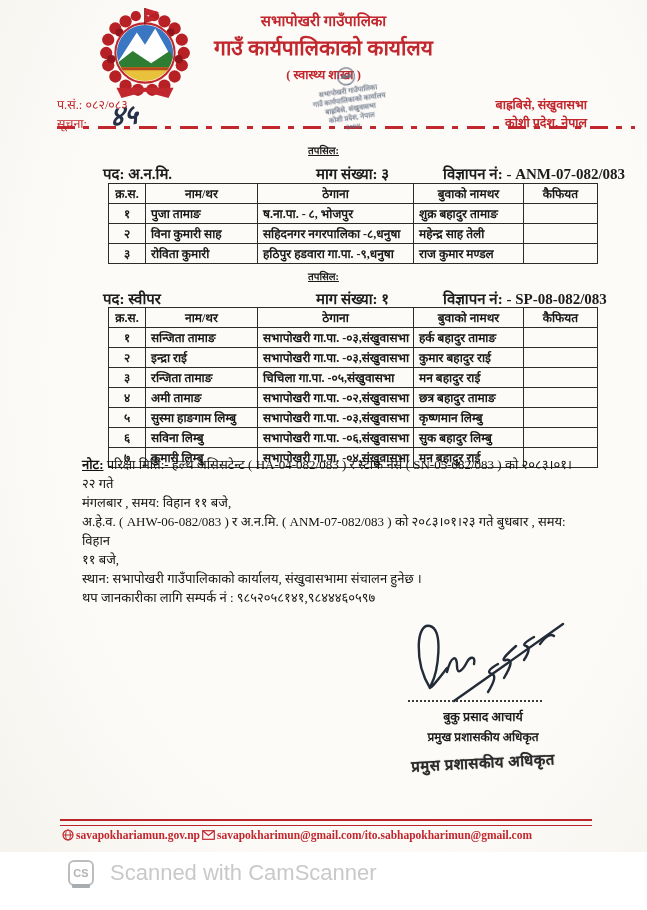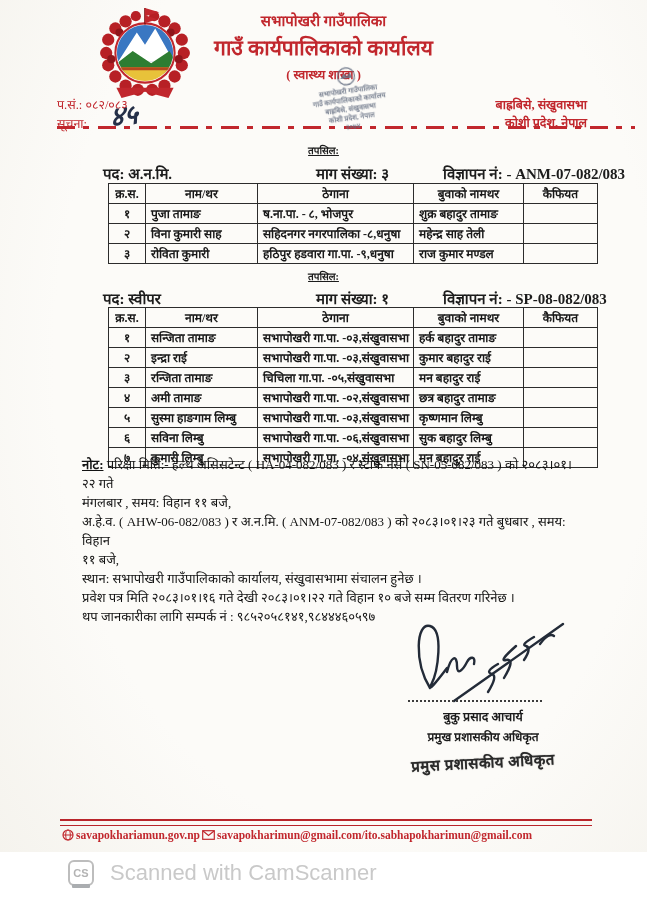--- a/index.html
+++ b/index.html
@@ -271,21 +271,20 @@
       </tbody>
   </table>
 
   <div class="abs note">
     <div><span class="lbl">नोट:</span><span> परिक्षा मिति:- हेल्थ असिसटेन्ट ( HA-04-082/083 ) र स्टाफ नर्स ( SN-05-082/083 ) को २०८३।०१।२२ गते</span></div>
     <div>
         <div class="">मंगलबार , समय: विहान ११ बजे,</div>
         <div class="">अ.हे.व. ( AHW-06-082/083 ) र अ.न.मि. ( ANM-07-082/083 ) को २०८३।०१।२३ गते बुधबार , समय: विहान</div>
         <div class="">११ बजे,</div>
         <div class="">स्थान: सभापोखरी गाउँपालिकाको कार्यालय, संखुवासभामा संचालन हुनेछ ।</div>
-        <div class="">प्रवेश पत्र  मिति २०८३।०१।१६ गते देखी २०८३।०१।२२ गते  विहान १० बजे सम्म वितरण गरिनेछ ।</div>
         <div class="">थप जानकारीका लागि सम्पर्क नं : ९८५२०५८१४१,९८४४४६०५९७</div>
       </div>
   </div>
 
   <svg class="abs sig-svg" width="175" height="95" viewBox="0 0 175 95">
     <g fill="none" stroke="#232b38" stroke-width="2.4" stroke-linecap="round">
       <path d="M30 78 C 14 52, 16 12, 30 16 C 44 20, 38 62, 31 75 C 27 84, 41 66, 47 58"></path>
       <path d="M47 62 c 4 -16, 10 -18, 10 -6 c 0 10, 6 4, 10 -4 c 3 -6, 9 -6, 7 2"></path>
       <path d="M54 91 L163 14"></path>
       <path d="M88 82 q 10 -16 4 -18 q -8 -2 6 -10"></path>

